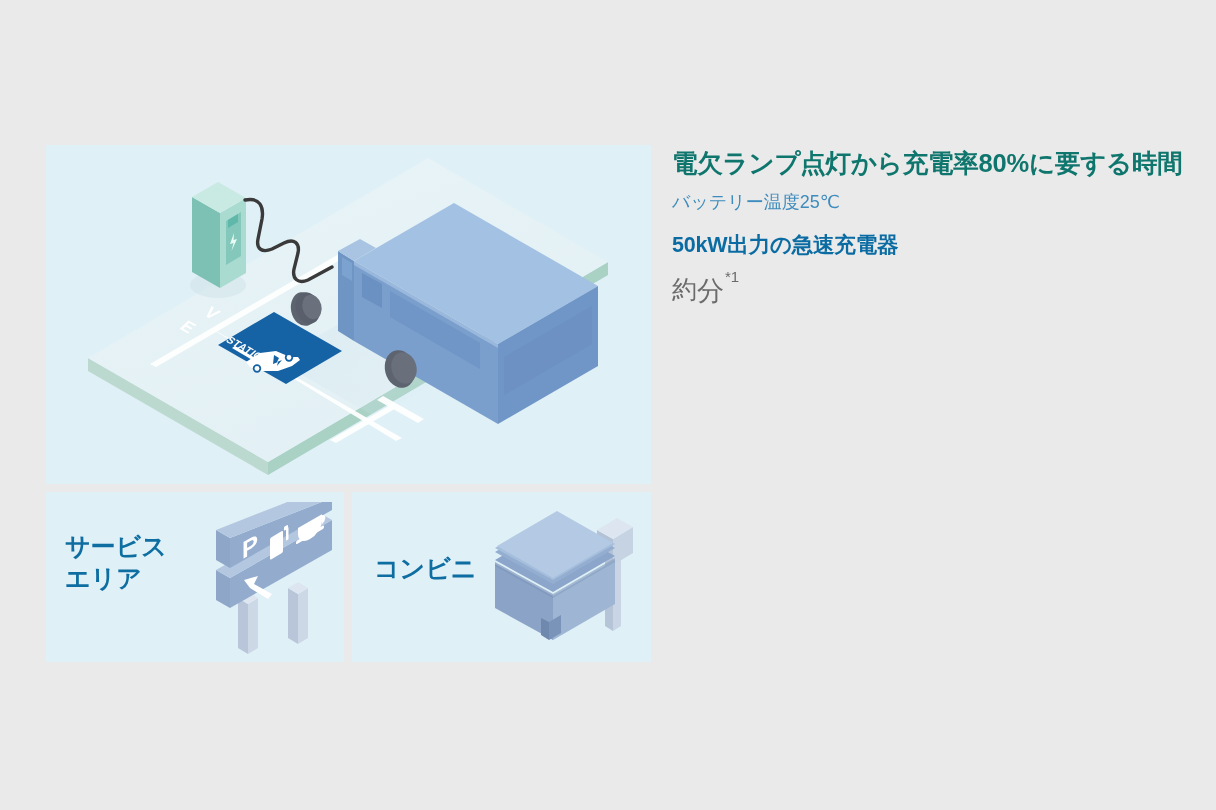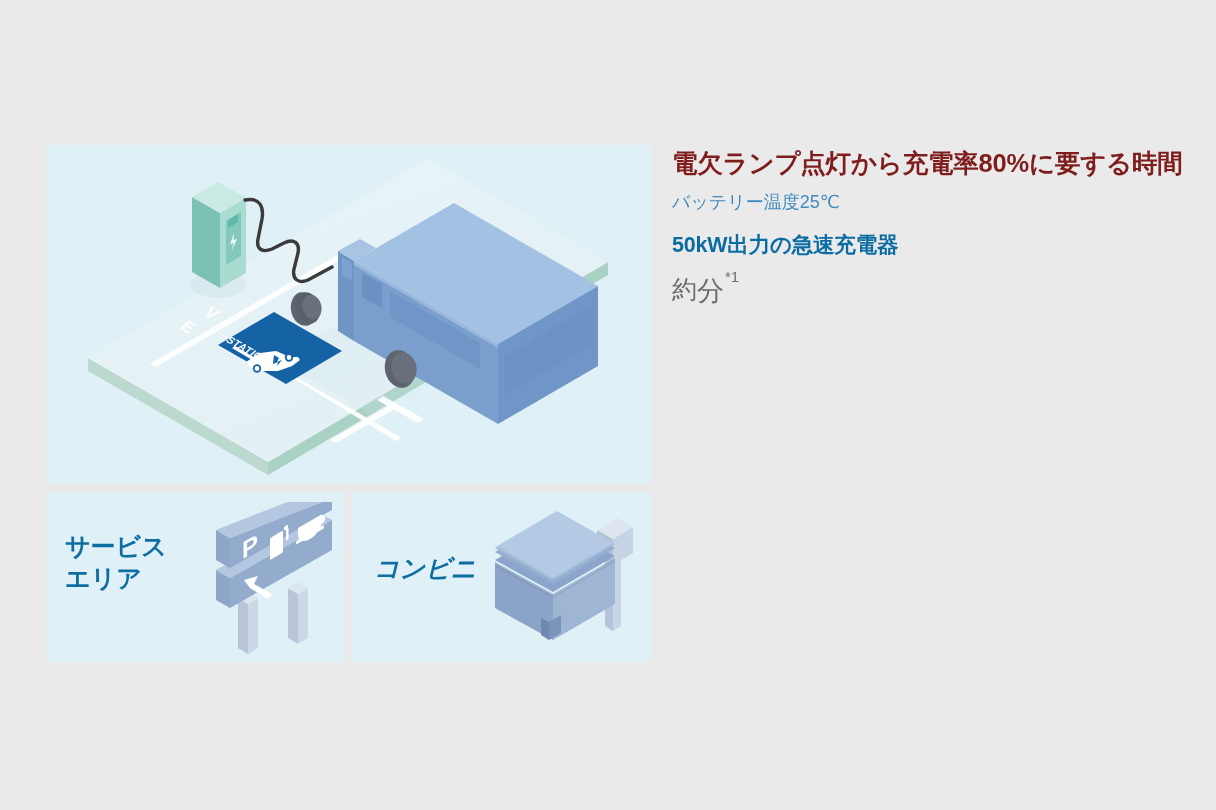--- a/index.html
+++ b/index.html
@@ -52,21 +52,21 @@
   #info {
     position: absolute;
     left: 672px;
     top: 148px;
     width: 520px;
   }
 
   #headline {
     font-size: 25.5px;
     font-weight: bold;
-    color: #7f1d1d;
+    color: #0f766e;
     letter-spacing: -0.2px;
     line-height: 1.2;
     white-space: nowrap;
   }
 
   #subnote {
     margin-top: 13px;
     font-size: 18px;
     color: #3d8cbd;
     line-height: 1.2;
@@ -120,21 +120,21 @@
   .panel-label {
     position: absolute;
     font-size: 25px;
     font-weight: bold;
     color: #0f6ea1;
     line-height: 1.28;
     letter-spacing: 0px;
     white-space: pre-line;
   }
   #sa-label { left: 19px; top: 38px; }
-  #cvs-label { left: 22px; top: 60px; font-style: italic; }
+  #cvs-label { left: 22px; top: 60px; }
 
   svg { display: block; }
   .illus { position: absolute; }
 </style>
 </head>
 <body>
 
 <div id="root">
 
   <div class="panel" id="hero-panel">

